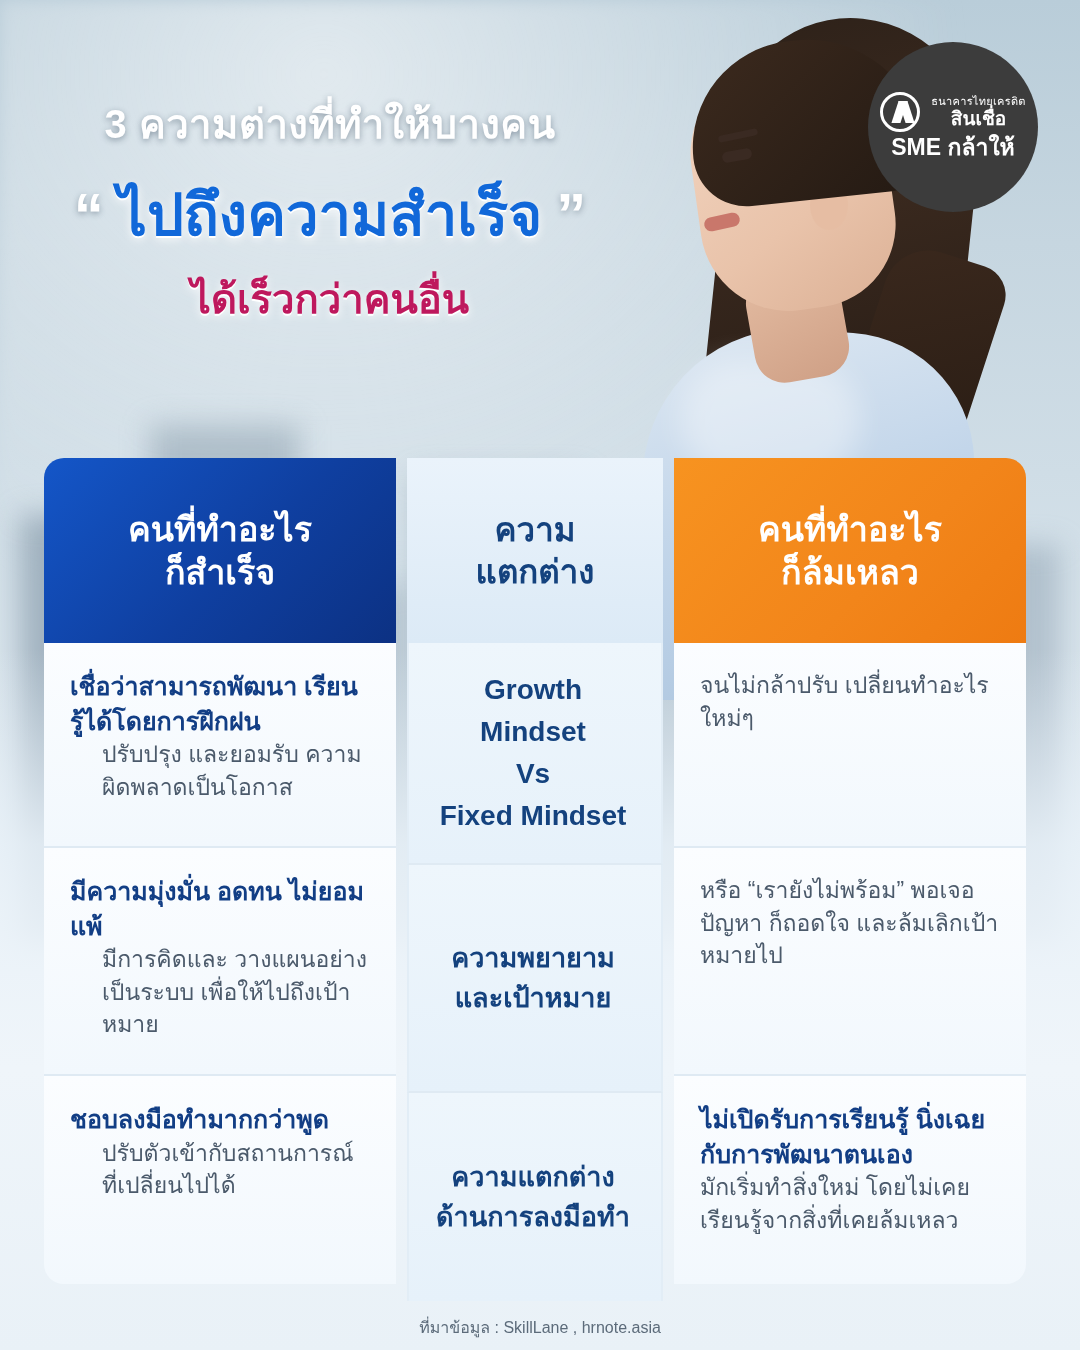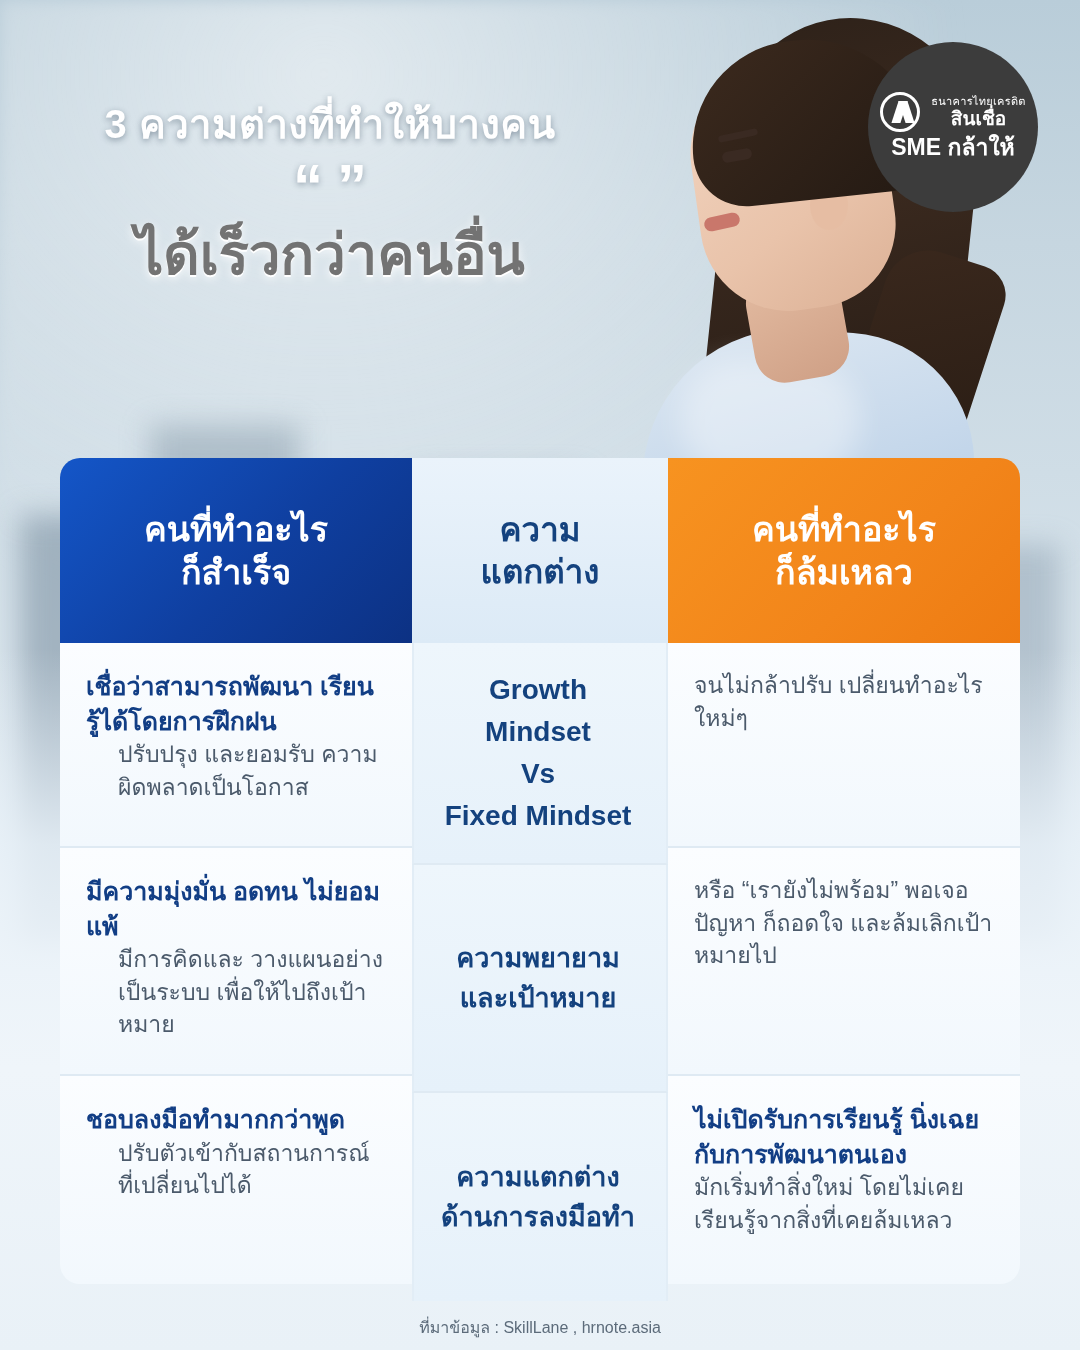--- a/index.html
+++ b/index.html
@@ -141,31 +141,31 @@
     font-size: 60px; color: #ffffff; line-height: .6; font-weight: bold;
     text-shadow: 0 2px 6px rgba(40,60,80,.4);
   }
   .h-line2 {
     font-size: 58px; font-weight: bold;
     color: #1168d9;
     text-shadow: 0 2px 0 #fff, 0 3px 10px rgba(255,255,255,.9);
   }
   .h-line3 {
     margin-top: 6px;
-    font-size: 56px; font-weight: bold;
-    color: #737373;
+    font-size: 40px; font-weight: bold;
+    color: #be185d;
     text-shadow: 0 2px 0 #fff, 0 3px 10px rgba(255,255,255,.9);
   }
 
   
   .table {
-    position: absolute; left: 60px; top: 458px; width: 960px;
+    position: absolute; left: 44px; top: 458px; width: 960px;
     display: grid;
     grid-template-columns: 352px 256px 352px;
-    column-gap: 0;
+    column-gap: 11px;
   }
   .col { display: flex; flex-direction: column; }
 
   .hdr {
     height: 185px; display: flex; align-items: center; justify-content: center;
     text-align: center; color: #fff; font-weight: bold; font-size: 34px;
     line-height: 1.25; padding: 0 18px;
   }
   .hdr-left {
     background: linear-gradient(135deg,#1456c8 0%, #0f3fa0 55%, #0c3183 100%);
@@ -253,20 +253,21 @@
       <div class="logo-txt-mid">สินเชื่อ</div>
     </div>
   </div>
   <div class="logo-txt-big">SME กล้าให้</div>
 </div>
 
 <div class="headline">
   <div class="h-line1">3 ความต่างที่ทำให้บางคน</div>
   <div class="h-line2-wrap">
     <span class="quote">“</span>
+    <span class="h-line2">ไปถึงความสำเร็จ</span>
     <span class="quote">”</span>
   </div>
   <div class="h-line3">ได้เร็วกว่าคนอื่น</div>
 </div>
 
 <div class="table">
 
   <div class="col col-left left">
     <div class="hdr hdr-left">
       <div>

